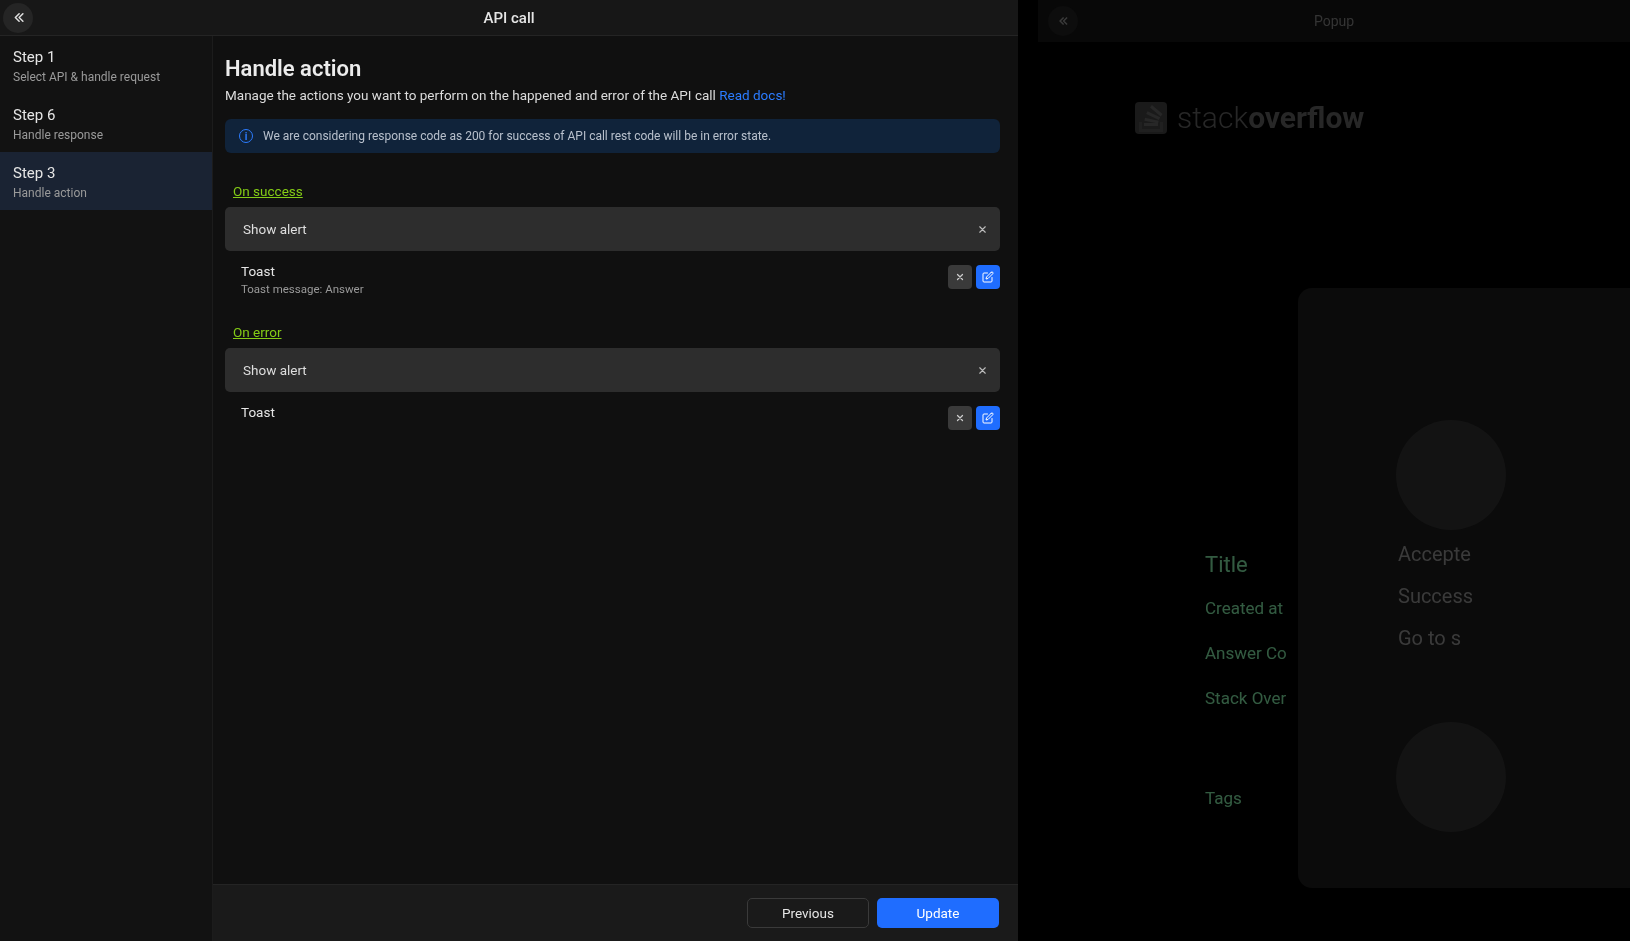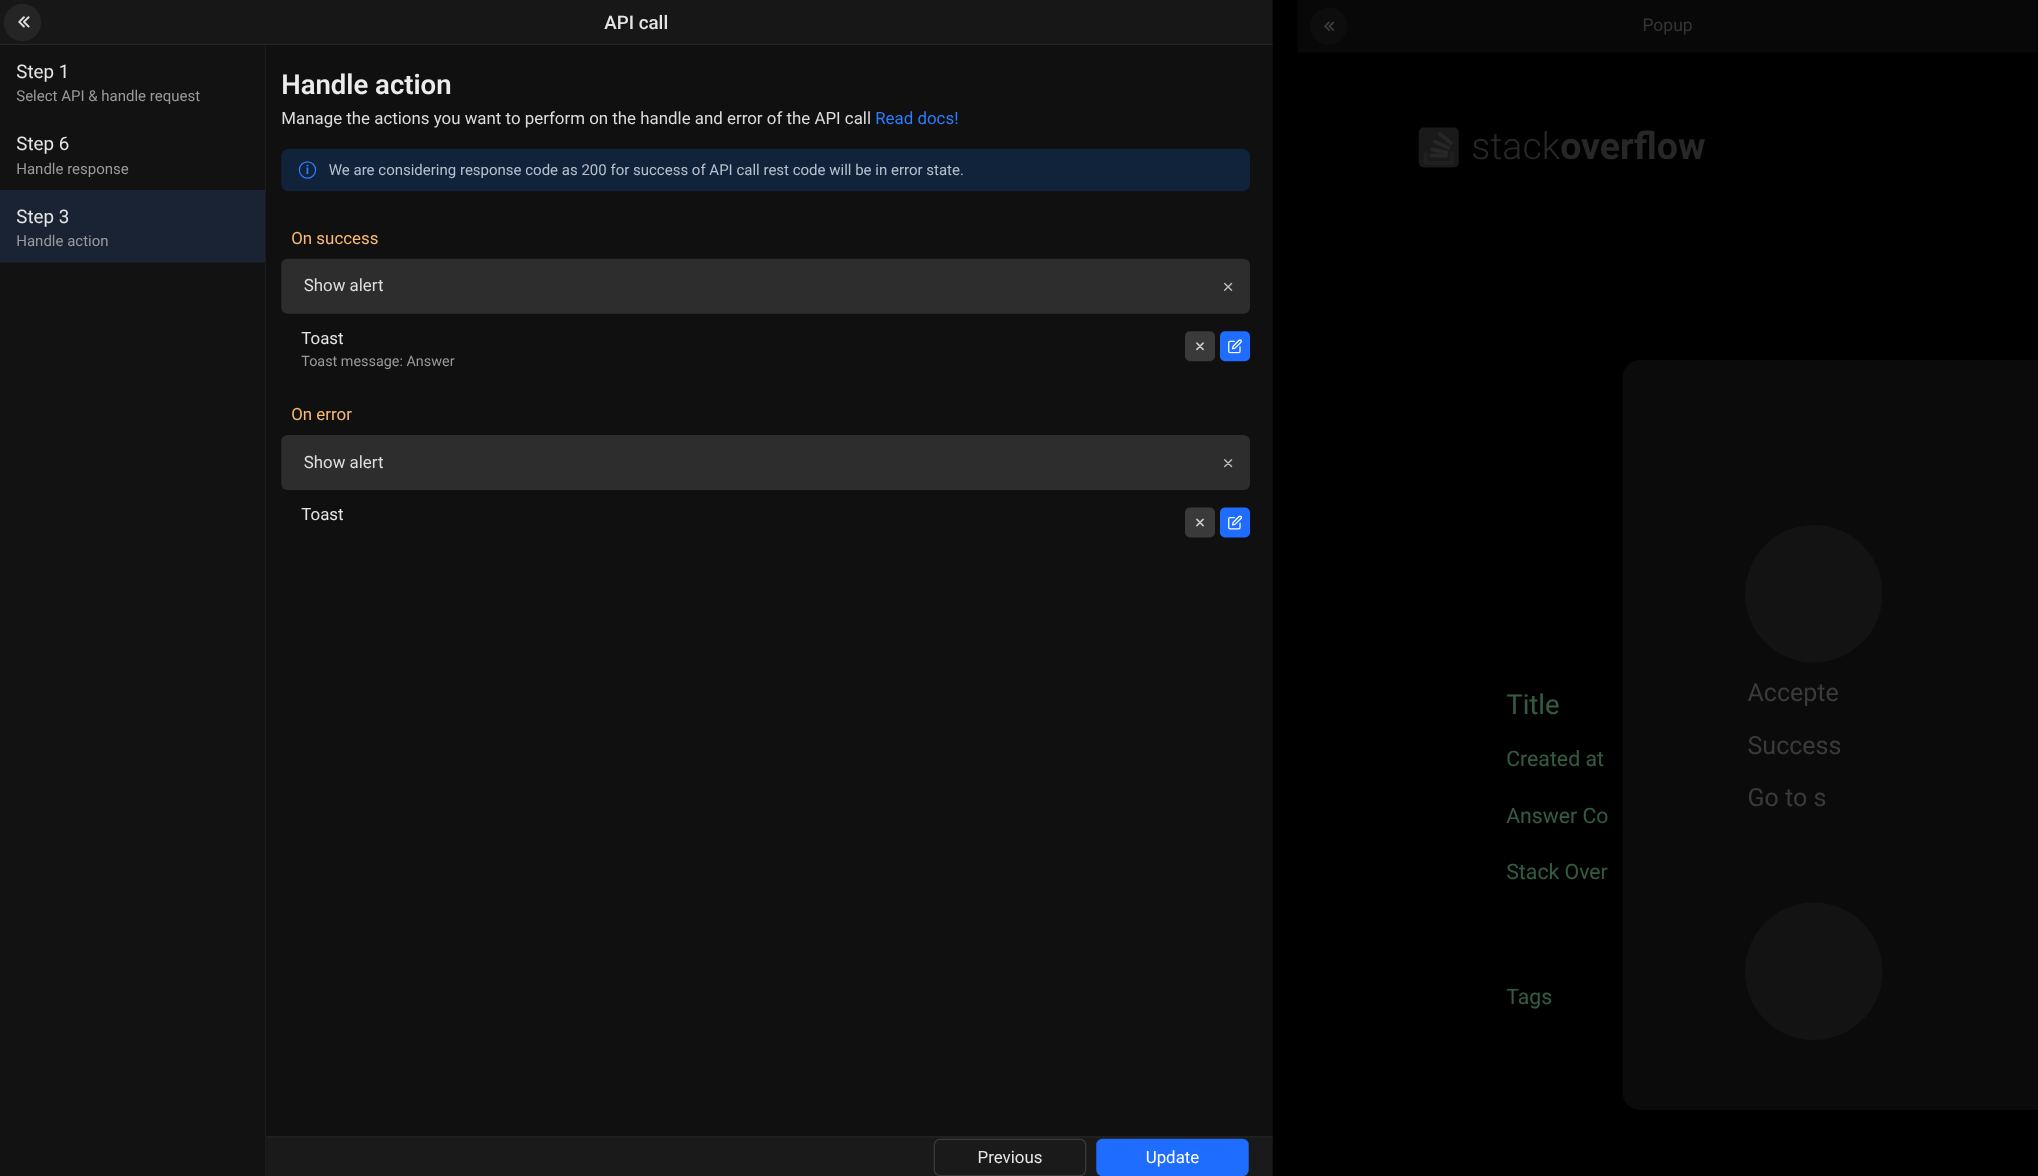--- a/index.html
+++ b/index.html
@@ -251,22 +251,23 @@
     font-weight: 700;
     flex-shrink: 0;
   }
   .info-banner .text {
     font-size: 12px;
     color: #b8c0cc;
   }
 
   .section-label {
     font-size: 13.5px;
-    color: #fdba74;
+    color: #84cc16;
     margin: 0 0 8px 8px;
+    text-decoration: underline;
   }
 
   .action-row {
     height: 44px;
     background: #2d2d2d;
     border-radius: 5px;
     display: flex;
     align-items: center;
     padding: 0 6px 0 18px;
     margin: 0 0 12px 0;
@@ -317,21 +318,21 @@
     align-items: center;
     justify-content: center;
     cursor: pointer;
     font-size: 13px;
   }
   .mini-btn.grey { background: #3a3a3a; color: #ccc; }
   .mini-btn.blue { background: #1f6dff; color: #fff; }
 
   
   .footer {
-    height: 32px;
+    height: 57px;
     background: #1a1a1a;
     border-top: 1px solid #242424;
     display: flex;
     align-items: center;
     justify-content: flex-end;
     padding: 0 19px;
     gap: 8px;
   }
   .btn {
     height: 30px;
@@ -426,21 +427,21 @@
         <div class="step-title">Step 3</div>
         <div class="step-sub">Handle action</div>
       </div>
     </div>
 
     <div class="main">
       <div class="main-scroll">
 
         <div class="page-title">Handle action</div>
         <div class="page-sub">
-          <span>Manage the actions you want to perform on the handle and error of the API call </span><a href="#">Read docs!</a>
+          <span>Manage the actions you want to perform on the happened and error of the API call </span><a href="#">Read docs!</a>
         </div>
 
         <div class="info-banner">
           <div class="icon">i</div>
           <div class="text">We are considering response code as 200 for success of API call rest code will be in error state.</div>
         </div>
 
         <div class="section-label">On success</div>
 
         <div class="action-row">

